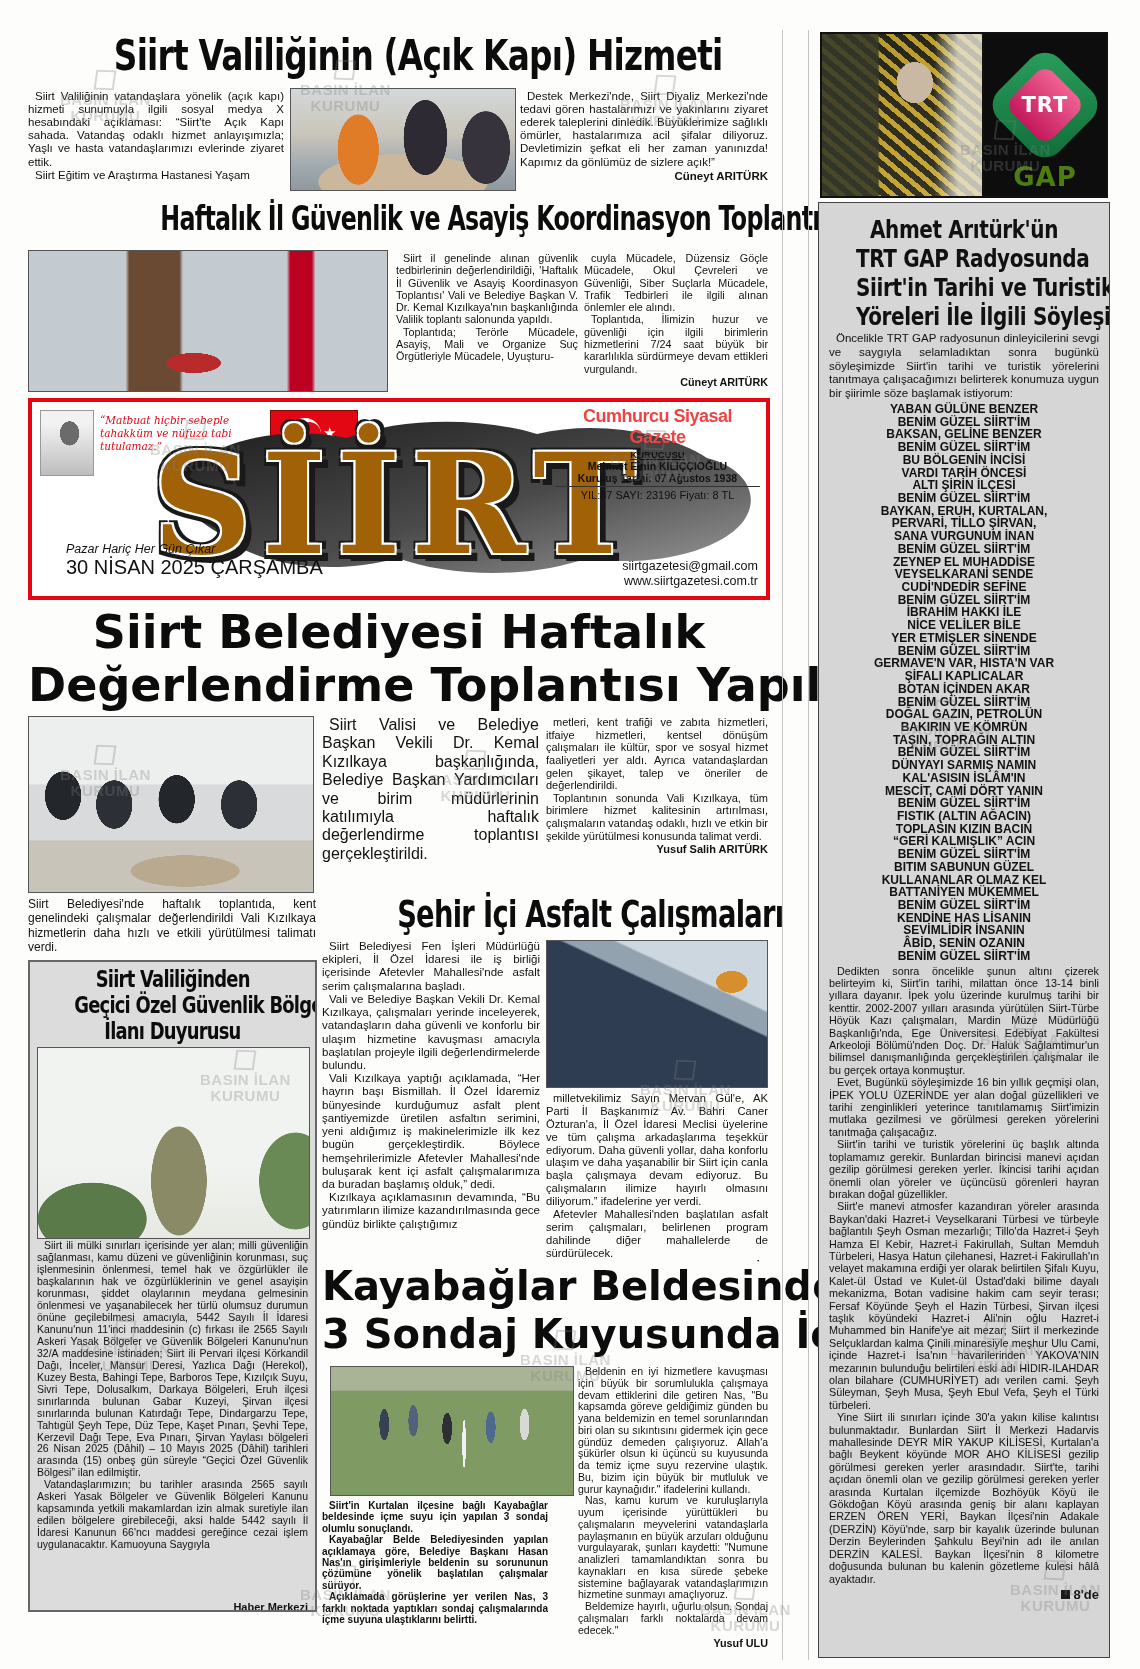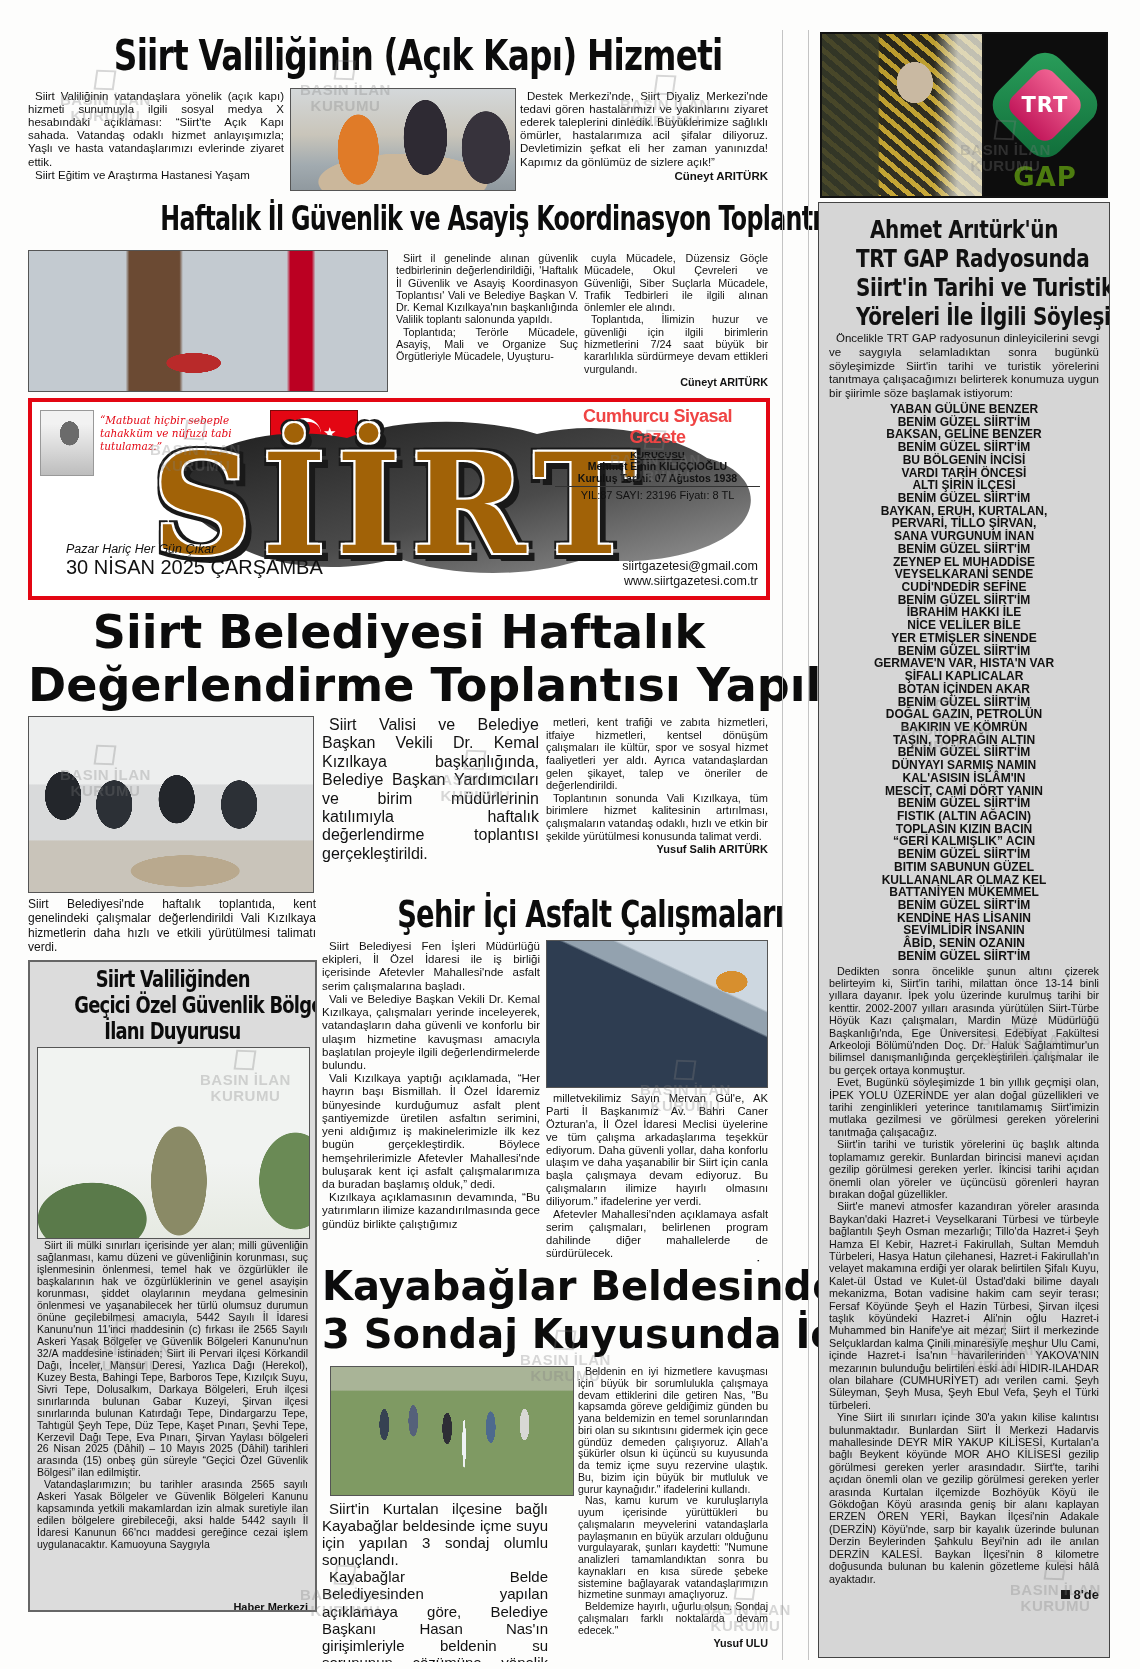--- a/index.html
+++ b/index.html
@@ -233,31 +233,31 @@
 <div class="abs bt" style="left:322px;top:940px;width:218px;height:322px;font-size:11.5px;line-height:1.15;">
     <p>Siirt Belediyesi Fen İşleri Müdürlüğü ekipleri, İl Özel İdaresi ile iş birliği içerisinde Afetevler Mahallesi'nde asfalt serim çalışmalarına başladı.</p>
     <p>Vali ve Belediye Başkan Vekili Dr. Kemal Kızılkaya, çalışmaları yerinde inceleyerek, vatandaşların daha güvenli ve konforlu bir ulaşım hizmetine kavuşması amacıyla başlatılan projeyle ilgili değerlendirmelerde bulundu.</p>
     <p>Vali Kızılkaya yaptığı açıklamada, “Her hayrın başı Bismillah. İl Özel İdaremiz bünyesinde kurduğumuz asfalt plent şantiyemizde üretilen asfaltın serimini, yeni aldığımız iş makinelerimizle ilk kez bugün gerçekleştirdik. Böylece hemşehrilerimizle Afetevler Mahallesi'nde buluşarak kent içi asfalt çalışmalarımıza da buradan başlamış olduk,” dedi.</p>
     <p>Kızılkaya açıklamasının devamında, “Bu yatırımların ilimize kazandırılmasında gece gündüz birlikte çalıştığımız</p>
   </div>
 <div class="ph ph4" style="left:546px;top:940px;width:222px;height:148px;"></div>
 <div class="abs" style="left:546px;top:1092px;width:222px;height:170px;overflow:hidden;">
   <div class="bt" style="font-size:11.2px;line-height:1.15;">
       <p>milletvekilimiz Sayın Mervan Gül'e, AK Parti İl Başkanımız Av. Bahri Caner Özturan'a, İl Özel İdaresi Meclisi üyelerine ve tüm çalışma arkadaşlarıma teşekkür ediyorum. Daha güvenli yollar, daha konforlu ulaşım ve daha yaşanabilir bir Siirt için canla başla çalışmaya devam ediyoruz. Bu çalışmaların ilimize hayırlı olmasını diliyorum.” ifadelerine yer verdi.</p>
-      <p>Afetevler Mahallesi'nden açıklamaya asfalt serim çalışmaları, belirlenen program dahilinde diğer mahallelerde de sürdürülecek.</p>
+      <p>Afetevler Mahallesi'nden başlatılan asfalt serim çalışmaları, belirlenen program dahilinde diğer mahallelerde de sürdürülecek.</p>
     </div>
   <div class="byline" style="font-size:11.2px;">Muhyettin TETİK</div>
 </div>
 
 <div class="abs hl" style="left:322px;top:1262px;width:446px;font-size:40px;line-height:48px;">
   <div><span style="transform:scaleX(.75);">Kayabağlar Beldesinde</span></div>
   <div><span style="transform:scaleX(.70);">3 Sondaj Kuyusunda İçme Suyu</span></div>
 </div>
 <div class="ph ph5" style="left:330px;top:1366px;width:244px;height:130px;"></div>
-<div class="abs bt" style="left:322px;top:1500px;width:226px;height:162px;font-size:15px;line-height:1.14;">
+<div class="abs bt" style="left:322px;top:1500px;width:226px;height:162px;font-size:10px;line-height:1.14;font-weight:bold;">
     <p>Siirt'in Kurtalan ilçesine bağlı Kayabağlar beldesinde içme suyu için yapılan 3 sondaj olumlu sonuçlandı.</p>
     <p>Kayabağlar Belde Belediyesinden yapılan açıklamaya göre, Belediye Başkanı Hasan Nas'ın girişimleriyle beldenin su sorununun çözümüne yönelik başlatılan çalışmalar sürüyor.</p>
     <p>Açıklamada görüşlerine yer verilen Nas, 3 farklı noktada yaptıkları sondaj çalışmalarında içme suyuna ulaştıklarını belirtti.</p>
   </div>
 <div class="abs" style="left:578px;top:1366px;width:190px;height:297px;overflow:hidden;">
   <div class="bt" style="font-size:10.5px;line-height:1.12;">
       <p>Beldenin en iyi hizmetlere kavuşması için büyük bir sorumlulukla çalışmaya devam ettiklerini dile getiren Nas, "Bu kapsamda göreve geldiğimiz günden bu yana beldemizin en temel sorunlarından biri olan su sıkıntısını gidermek için gece gündüz demeden çalışıyoruz. Allah'a şükürler olsun ki üçüncü su kuyusunda da temiz içme suyu rezervine ulaştık. Bu, bizim için büyük bir mutluluk ve gurur kaynağıdır." ifadelerini kullandı.</p>
       <p>Nas, kamu kurum ve kuruluşlarıyla uyum içerisinde yürüttükleri bu çalışmaların meyvelerini vatandaşlarla paylaşmanın en büyük arzuları olduğunu vurgulayarak, şunları kaydetti: "Numune analizleri tamamlandıktan sonra bu kaynakları en kısa sürede şebeke sistemine bağlayarak vatandaşlarımızın hizmetine sunmayı amaçlıyoruz.</p>
       <p>Beldemize hayırlı, uğurlu olsun. Sondaj çalışmaları farklı noktalarda devam edecek."</p>
     </div>
@@ -320,21 +320,21 @@
 BITIM SABUNUN GÜZEL
 KULLANANLAR OLMAZ KEL
 BATTANİYEN MÜKEMMEL
 BENİM GÜZEL SİİRT'İM
 KENDİNE HAS LİSANIN
 SEVİMLİDİR İNSANIN
 ÂBİD, SENİN OZANIN
 BENİM GÜZEL SİİRT'İM</div>
   <div class="r-prose">
       <p>Dedikten sonra öncelikle şunun altını çizerek belirteyim ki, Siirt'in tarihi, milattan önce 13-14 binli yıllara dayanır. İpek yolu üzerinde kurulmuş tarihi bir kenttir. 2002-2007 yılları arasında yürütülen Siirt-Türbe Höyük Kazı çalışmaları, Mardin Müze Müdürlüğü Başkanlığı'nda, Ege Üniversitesi Edebiyat Fakültesi Arkeoloji Bölümü'nden Doç. Dr. Haluk Sağlamtimur'un bilimsel danışmanlığında gerçekleştirilen çalışmalar ile bu gerçek ortaya konmuştur.</p>
-      <p>Evet, Bugünkü söyleşimizde 1 bin yıllık geçmişi olan, İPEK YOLU ÜZERİNDE yer alan doğal güzellikleri ve tarihi zenginlikleri yeterince tanıtılamamış Siirt'imizin mutlaka gezilmesi ve görülmesi gereken yörelerini tanıtmağa çalışacağız.</p>
+      <p>Evet, Bugünkü söyleşimizde 16 bin yıllık geçmişi olan, İPEK YOLU ÜZERİNDE yer alan doğal güzellikleri ve tarihi zenginlikleri yeterince tanıtılamamış Siirt'imizin mutlaka gezilmesi ve görülmesi gereken yörelerini tanıtmağa çalışacağız.</p>
       <p>Siirt'in tarihi ve turistik yörelerini üç başlık altında toplamamız gerekir. Bunlardan birincisi manevi açıdan gezilip görülmesi gereken yerler. İkincisi tarihi açıdan önemli olan yöreler ve üçüncüsü görenleri hayran bırakan doğal güzellikler.</p>
       <p>Siirt'e manevi atmosfer kazandıran yöreler arasında Baykan'daki Hazret-i Veyselkarani Türbesi ve türbeyle bağlantılı Şeyh Osman mezarlığı; Tillo'da Hazret-i Şeyh Hamza El Kebir, Hazret-i Fakirullah, Sultan Memduh Türbeleri, Hasya Hatun çilehanesi, Hazret-i Fakirullah'ın velayet makamına erdiği yer olarak belirtilen Şifalı Kuyu, Kalet-ül Üstad ve Kulet-ül Üstad'daki bilime dayalı mekanizma, Botan vadisine hakim cam seyir terası; Fersaf Köyünde Şeyh el Hazin Türbesi, Şirvan ilçesi taşlık köyündeki Hazret-i Ali'nin oğlu Hazret-i Muhammed bin Hanife'ye ait mezar; Siirt il merkezinde Selçuklardan kalma Çinili minaresiyle meşhur Ulu Cami, içinde Hazret-i İsa'nın havarilerinden YAKOVA'NIN mezarının bulunduğu belirtilen eski adı HIDIR-ILAHDAR olan bilahare (CUMHURİYET) adı verilen cami. Şeyh Süleyman, Şeyh Musa, Şeyh Ebul Vefa, Şeyh el Türki türbeleri.</p>
       <p>Yine Siirt ili sınırları içinde 30'a yakın kilise kalıntısı bulunmaktadır. Bunlardan Siirt İl Merkezi Hadarvis mahallesinde DEYR MİR YAKUP KİLİSESİ, Kurtalan'a bağlı Beykent köyünde MOR AHO KİLİSESİ gezilip görülmesi gereken yerler arasındadır. Siirt'te, tarihi açıdan önemli olan ve gezilip görülmesi gereken yerler arasında Kurtalan ilçemizde Bozhöyük Köyü ile Gökdoğan Köyü arasında geniş bir alanı kaplayan ERZEN ÖREN YERİ, Baykan İlçesi'nin Adakale (DERZİN) Köyü'nde, sarp bir kayalık üzerinde bulunan Derzin Beylerinden Şahkulu Beyi'nin adı ile anılan DERZİN KALESİ. Baykan İlçesi'nin 8 kilometre doğusunda bulunan bu kalenin gözetleme kulesi hâlâ ayaktadır.</p>
     </div>
   <div class="pageref">
     <span class="sq"></span>
     <span>8'de</span>
   </div>
 </div>
 

